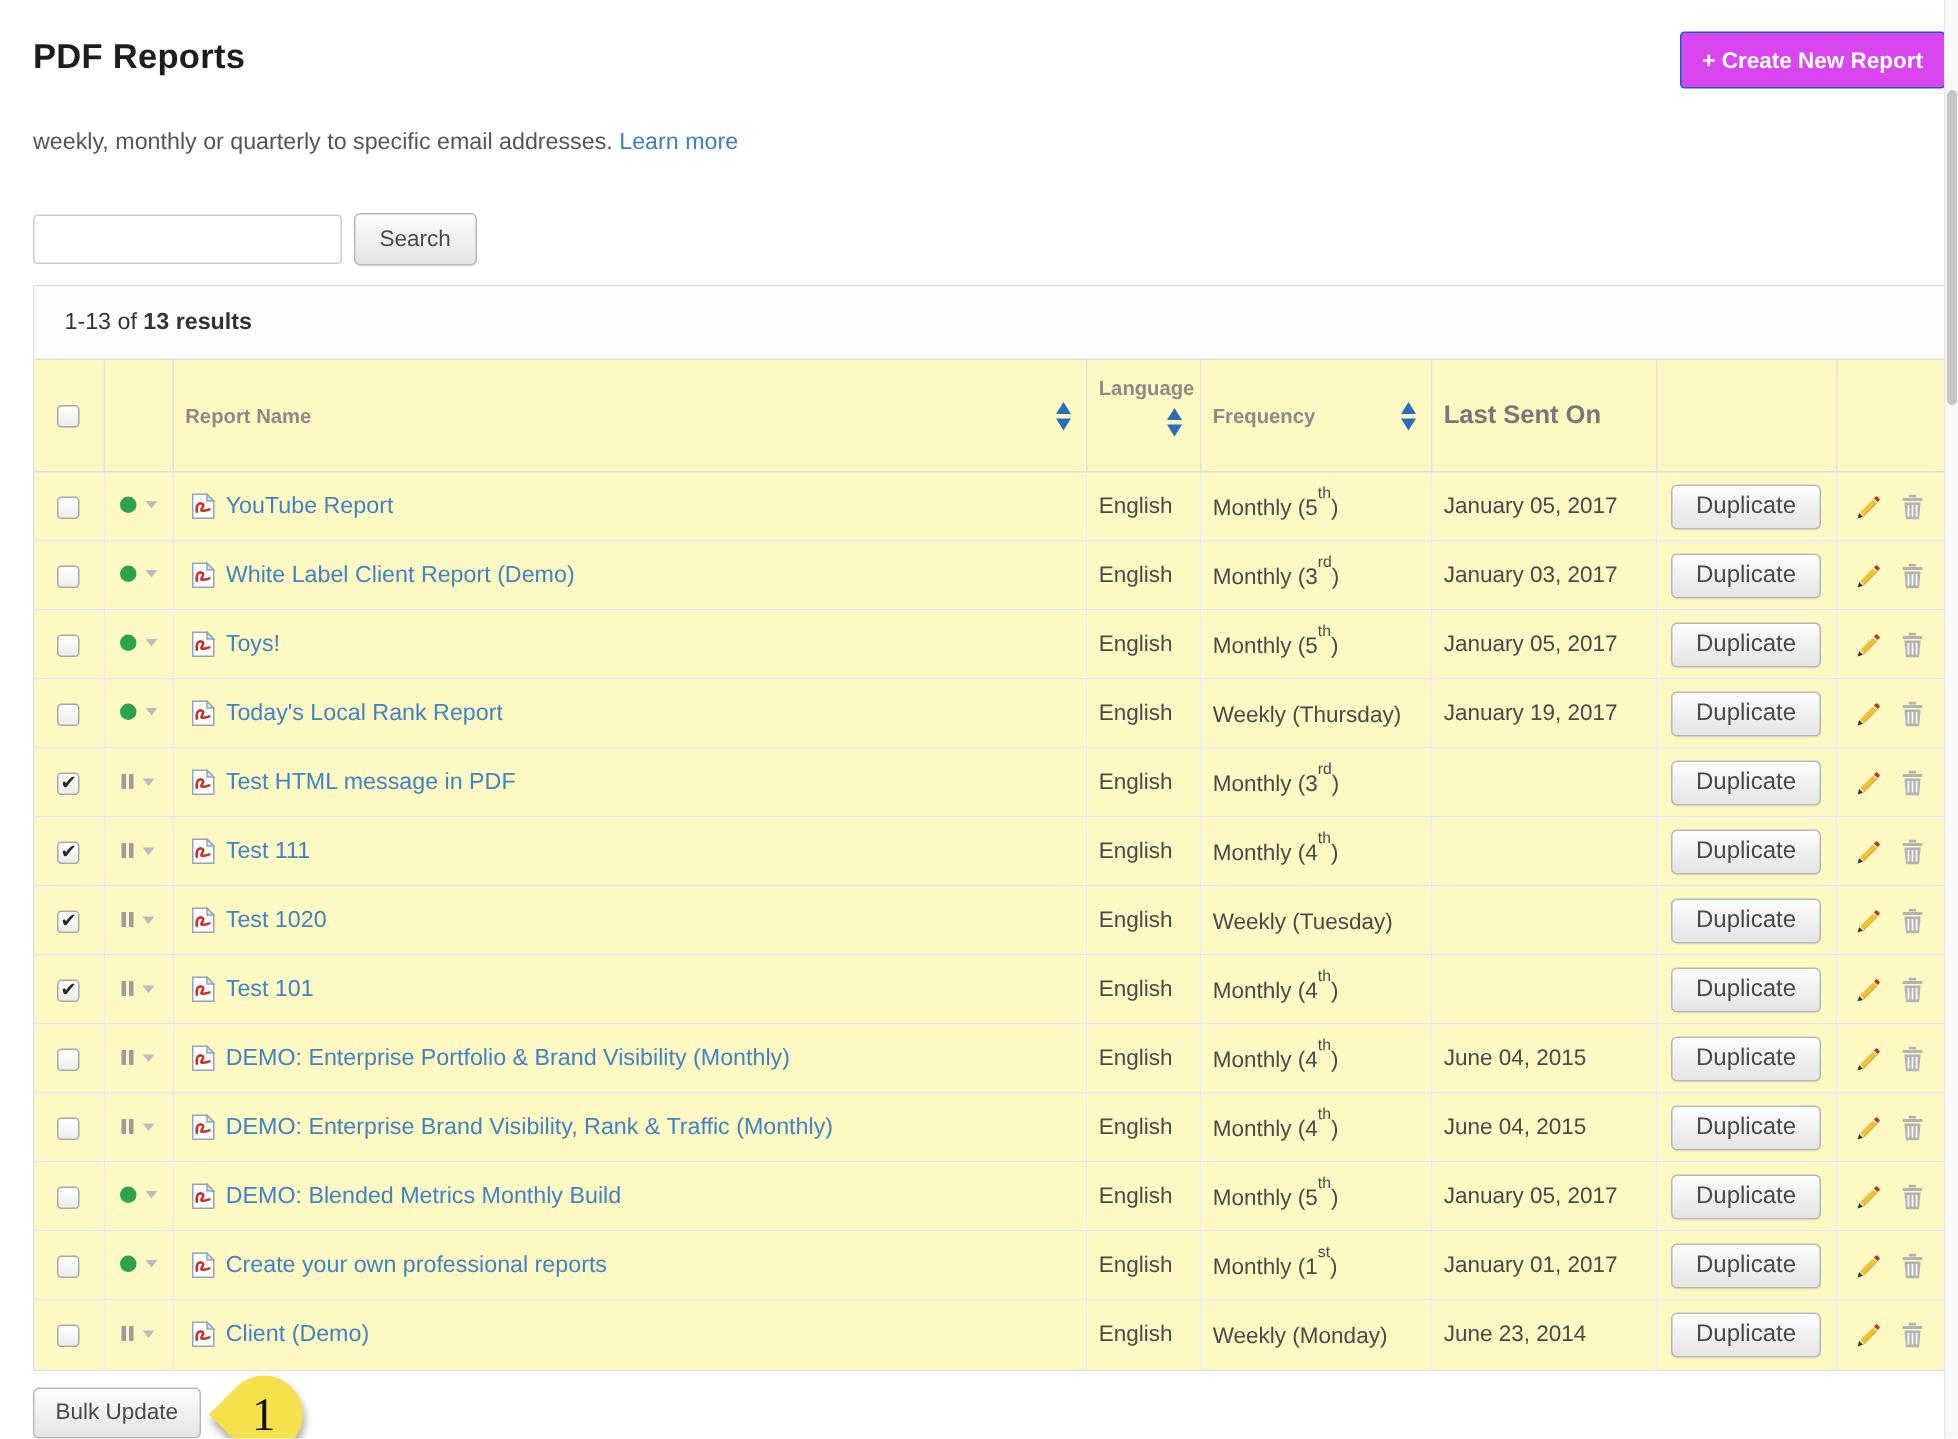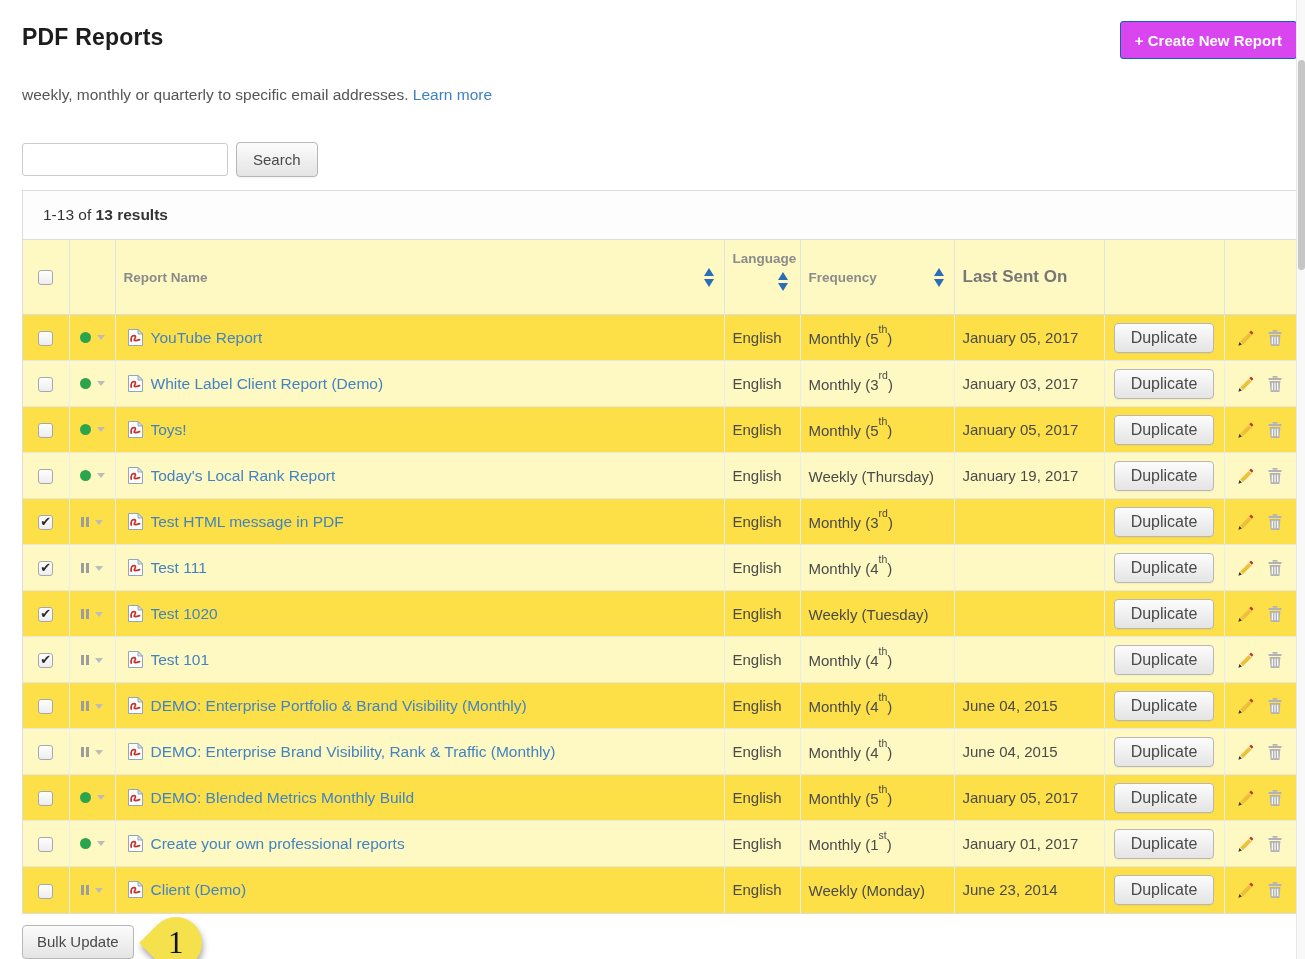--- a/index.html
+++ b/index.html
@@ -32,21 +32,21 @@
   col.c-check{width:46px;} col.c-status{width:46px;} col.c-name{width:609px;} col.c-lang{width:76px;}
   col.c-freq{width:154px;} col.c-sent{width:150px;} col.c-dup{width:120px;} col.c-act{width:72px;}
 
   thead th { background:#fef9c3; border-top:1px solid #ddd; border-bottom:1px solid #ddd; border-right:1px solid #e2e2e2;
     height:75px; font-size:13.5px; color:#8b8b8b; text-align:left; font-weight:bold; padding:0 8px; }
   thead th:last-child { border-right:none; }
   tbody td { height:46px; border-bottom:1px solid #e7e7e7; border-right:1px solid #ececec; font-size:15px;
     color:#4a4a4a; padding:0 8px; overflow:hidden; white-space:nowrap; }
   tbody td:last-child { border-right:none; }
   tr.even td { background:#fef9c3; }
-  tr.odd td { background:#fde047; }
+  tr.odd td { background:#fef9c3; }
   tbody tr:last-child td { border-bottom:none; }
 
   .th-flex { display:flex; align-items:center; justify-content:space-between; }
   .th-col { display:flex; flex-direction:column; align-items:flex-end; padding-top:11px; }
   .th-col .lbl { align-self:flex-start; }
   .th-sent { font-size:17px; color:#777; }
   .sort { display:flex; flex-direction:column; gap:3px; cursor:pointer; padding:2px; }
   .tri-up { width:0; height:0; border-left:5px solid transparent; border-right:5px solid transparent; border-bottom:8px solid #2a6db8; }
   .tri-down { width:0; height:0; border-left:5px solid transparent; border-right:5px solid transparent; border-top:8px solid #2a6db8; }
   .th-col .sort { margin-top:4px; margin-right:2px; }

